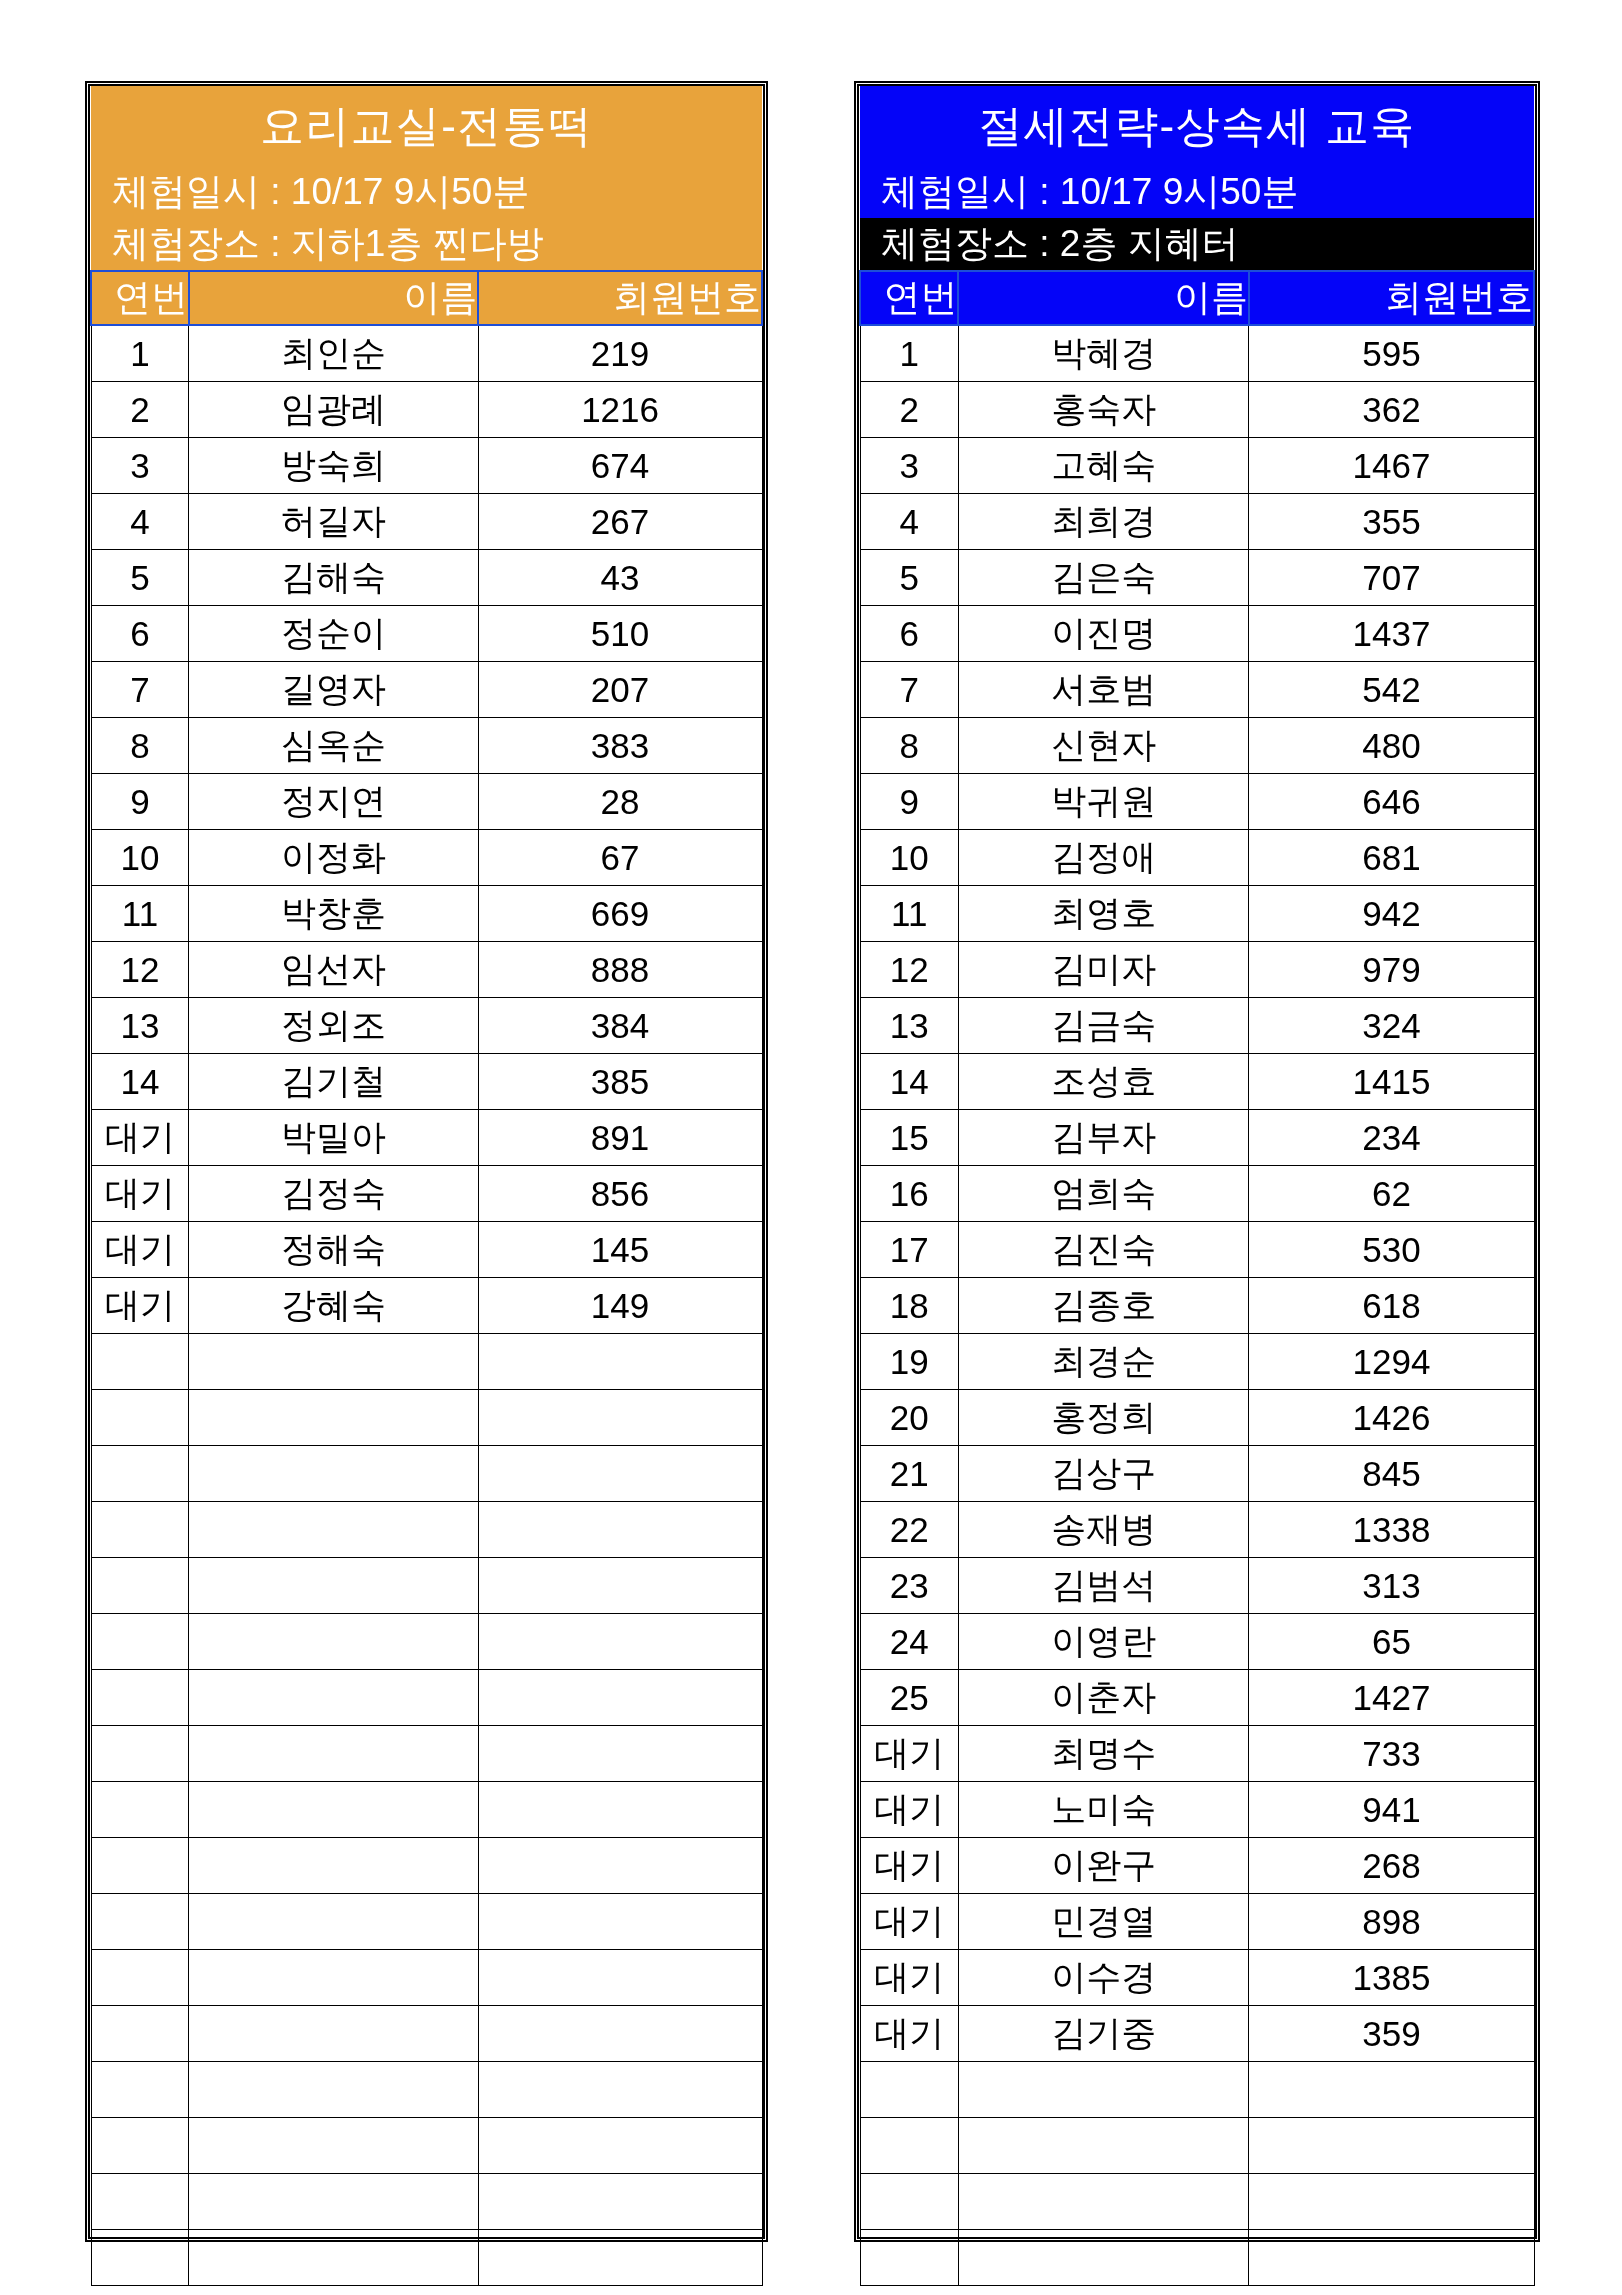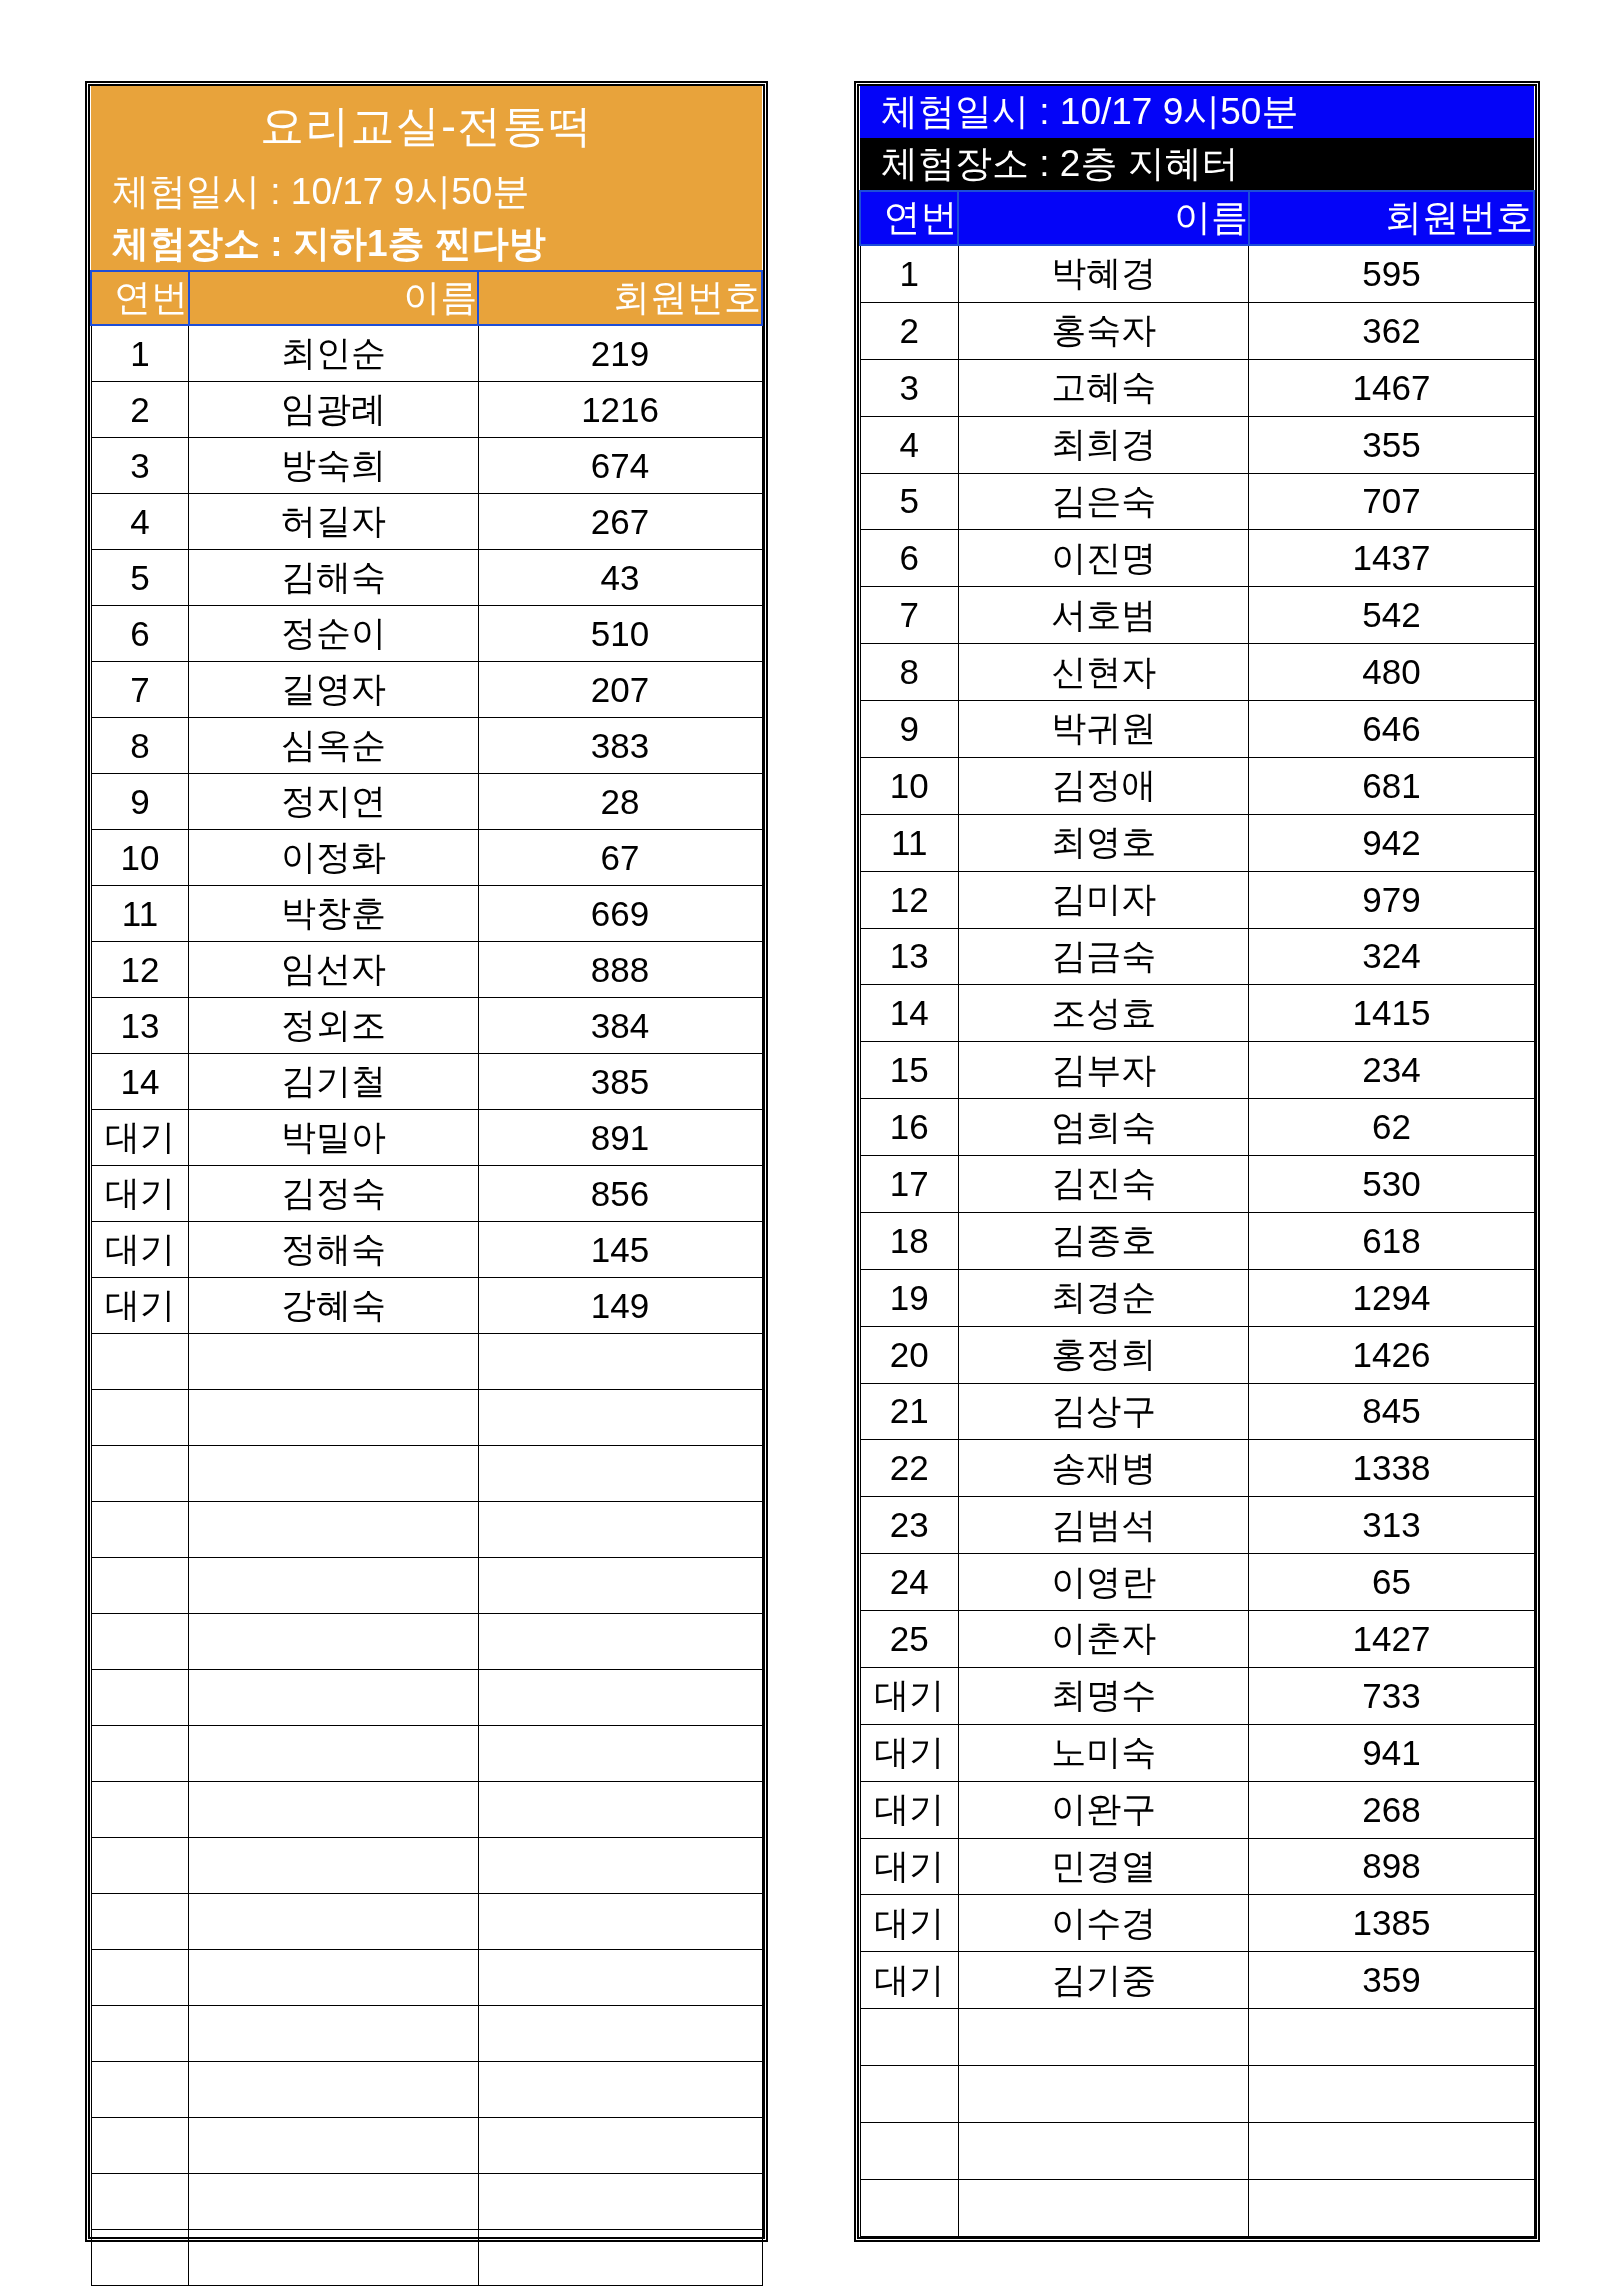--- a/index.html
+++ b/index.html
@@ -82,21 +82,21 @@
         <col class="c-member">
     </colgroup>
     <thead>
       <tr class="title-row">
         <th colspan="3" style="background: rgb(232, 163, 59);">요리교실-전통떡</th>
       </tr>
       <tr class="info-row">
         <th colspan="3" style="background: rgb(232, 163, 59);">체험일시 : 10/17 9시50분</th>
       </tr>
       <tr class="info-row">
-        <th colspan="3" style="background: rgb(232, 163, 59); font-weight: bold;">체험장소 : 지하1층 찐다방</th>
+        <th colspan="3" style="background: rgb(232, 163, 59);">체험장소 : 지하1층 찐다방</th>
       </tr>
       <tr class="col-header-row">
         <th style="background: rgb(232, 163, 59);">연번</th>
         <th style="background: rgb(232, 163, 59);">이름</th>
         <th style="background: rgb(232, 163, 59);">회원번호</th>
       </tr>
     </thead>
     <tbody>
         <tr>
           <td>1</td>
@@ -278,20 +278,23 @@
 </section>
 
 <section class="roster" id="t1">
   <table class="roster-grid">
     <colgroup>
       <col class="c-seq">
         <col class="c-name">
         <col class="c-member">
     </colgroup>
     <thead>
+      <tr class="title-row">
+        <th colspan="3" style="background: rgb(4, 4, 248);">절세전략-상속세 교육</th>
+      </tr>
       <tr class="info-row">
         <th colspan="3" style="background: rgb(4, 4, 248);">체험일시 : 10/17 9시50분</th>
       </tr>
       <tr class="info-row">
         <th colspan="3" style="background: #000000;">체험장소 : 2층 지혜터</th>
       </tr>
       <tr class="col-header-row">
         <th style="background: rgb(4, 4, 248);">연번</th>
         <th style="background: rgb(4, 4, 248);">이름</th>
         <th style="background: rgb(4, 4, 248);">회원번호</th>

